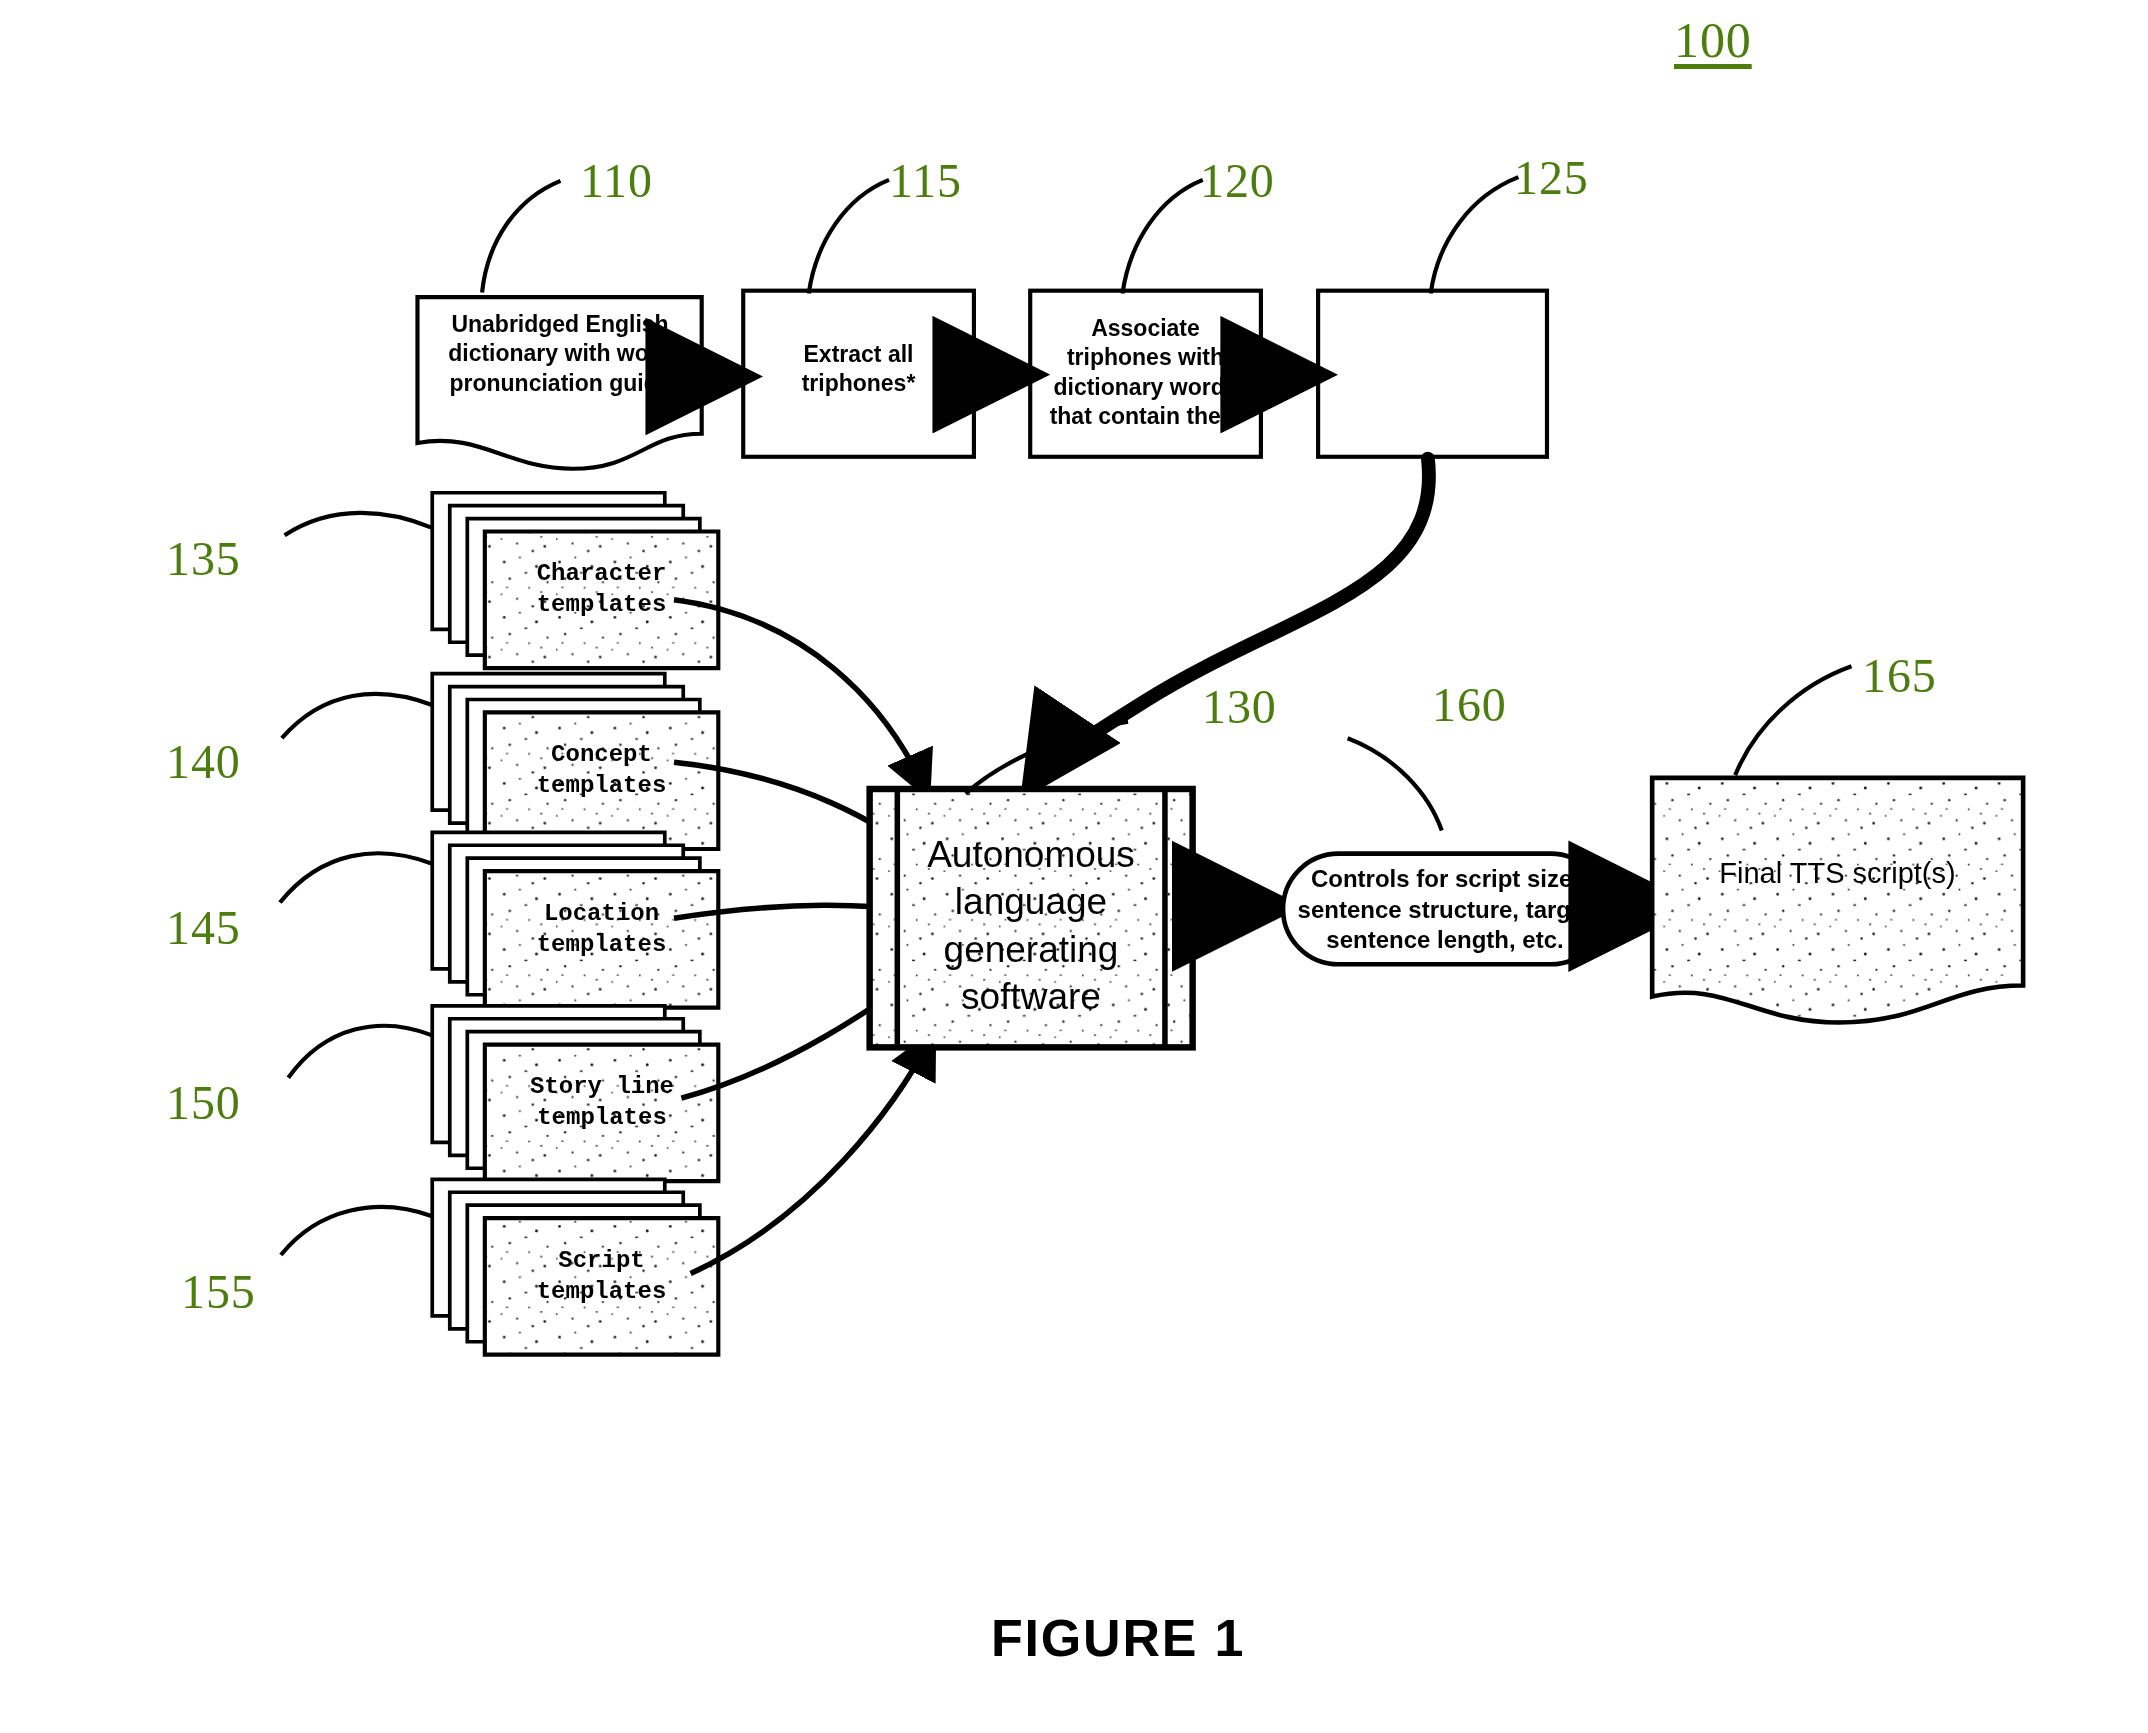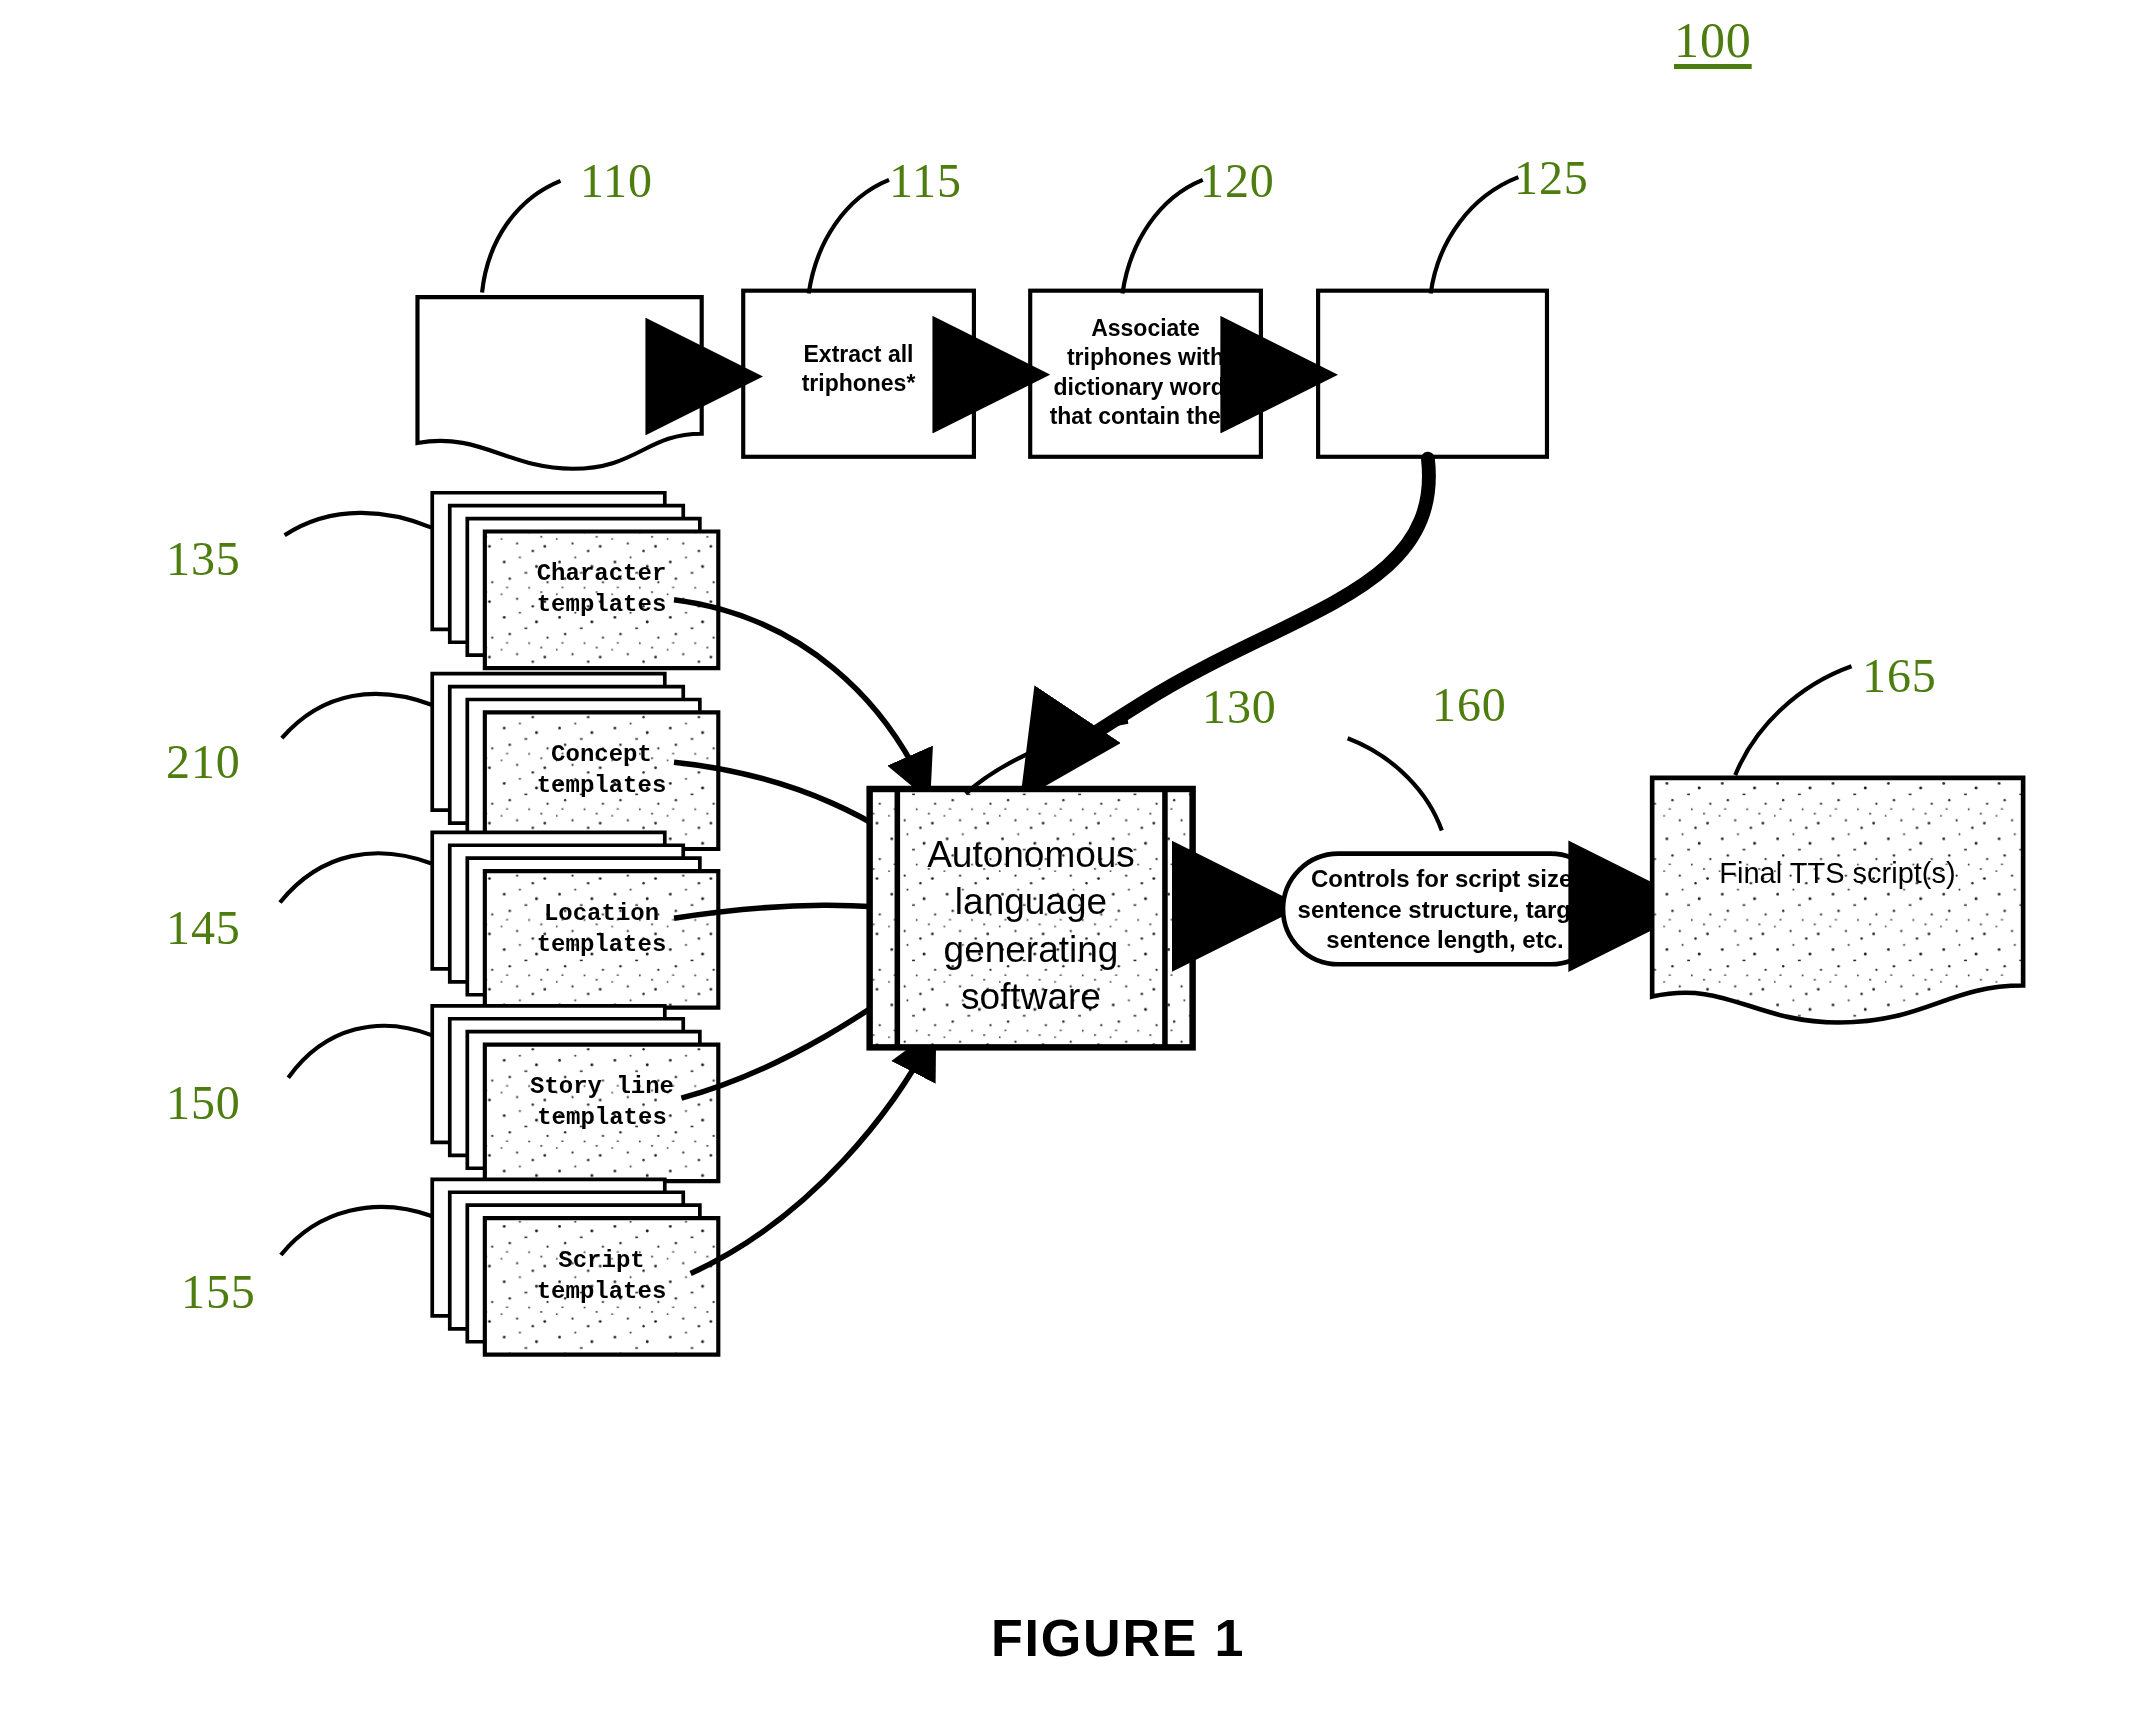--- a/index.html
+++ b/index.html
@@ -192,25 +192,28 @@
 
   <div class="lbl" style="left:580px; top:153px;">110</div>
   <div class="lbl" style="left:889px; top:153px;">115</div>
   <div class="lbl" style="left:1200px; top:153px;">120</div>
   <div class="lbl" style="left:1514px; top:150px;">125</div>
   <div class="lbl" style="left:1202px; top:679px;">130</div>
   <div class="lbl" style="left:1432px; top:677px;">160</div>
   <div class="lbl" style="left:1862px; top:648px;">165</div>
 
   <div class="lbl" style="left:166px; top:531px;">135</div>
-  <div class="lbl" style="left:166px; top:734px;">210</div>
+  <div class="lbl" style="left:166px; top:734px;">140</div>
   <div class="lbl" style="left:166px; top:900px;">145</div>
   <div class="lbl" style="left:166px; top:1075px;">150</div>
   <div class="lbl" style="left:181px; top:1264px;">155</div>
 
+  <div class="boxtext t-small" style="left:417px; top:310px; width:286px;">Unabridged English
+dictionary with word
+pronunciation guide</div>
 
   <div class="boxtext t-small" style="left:743px; top:340px; width:231px;">Extract all
 triphones*</div>
 
   <div class="boxtext t-small" style="left:1030px; top:314px; width:231px;">Associate
 triphones with
 dictionary words
 that contain them</div>
 
 

